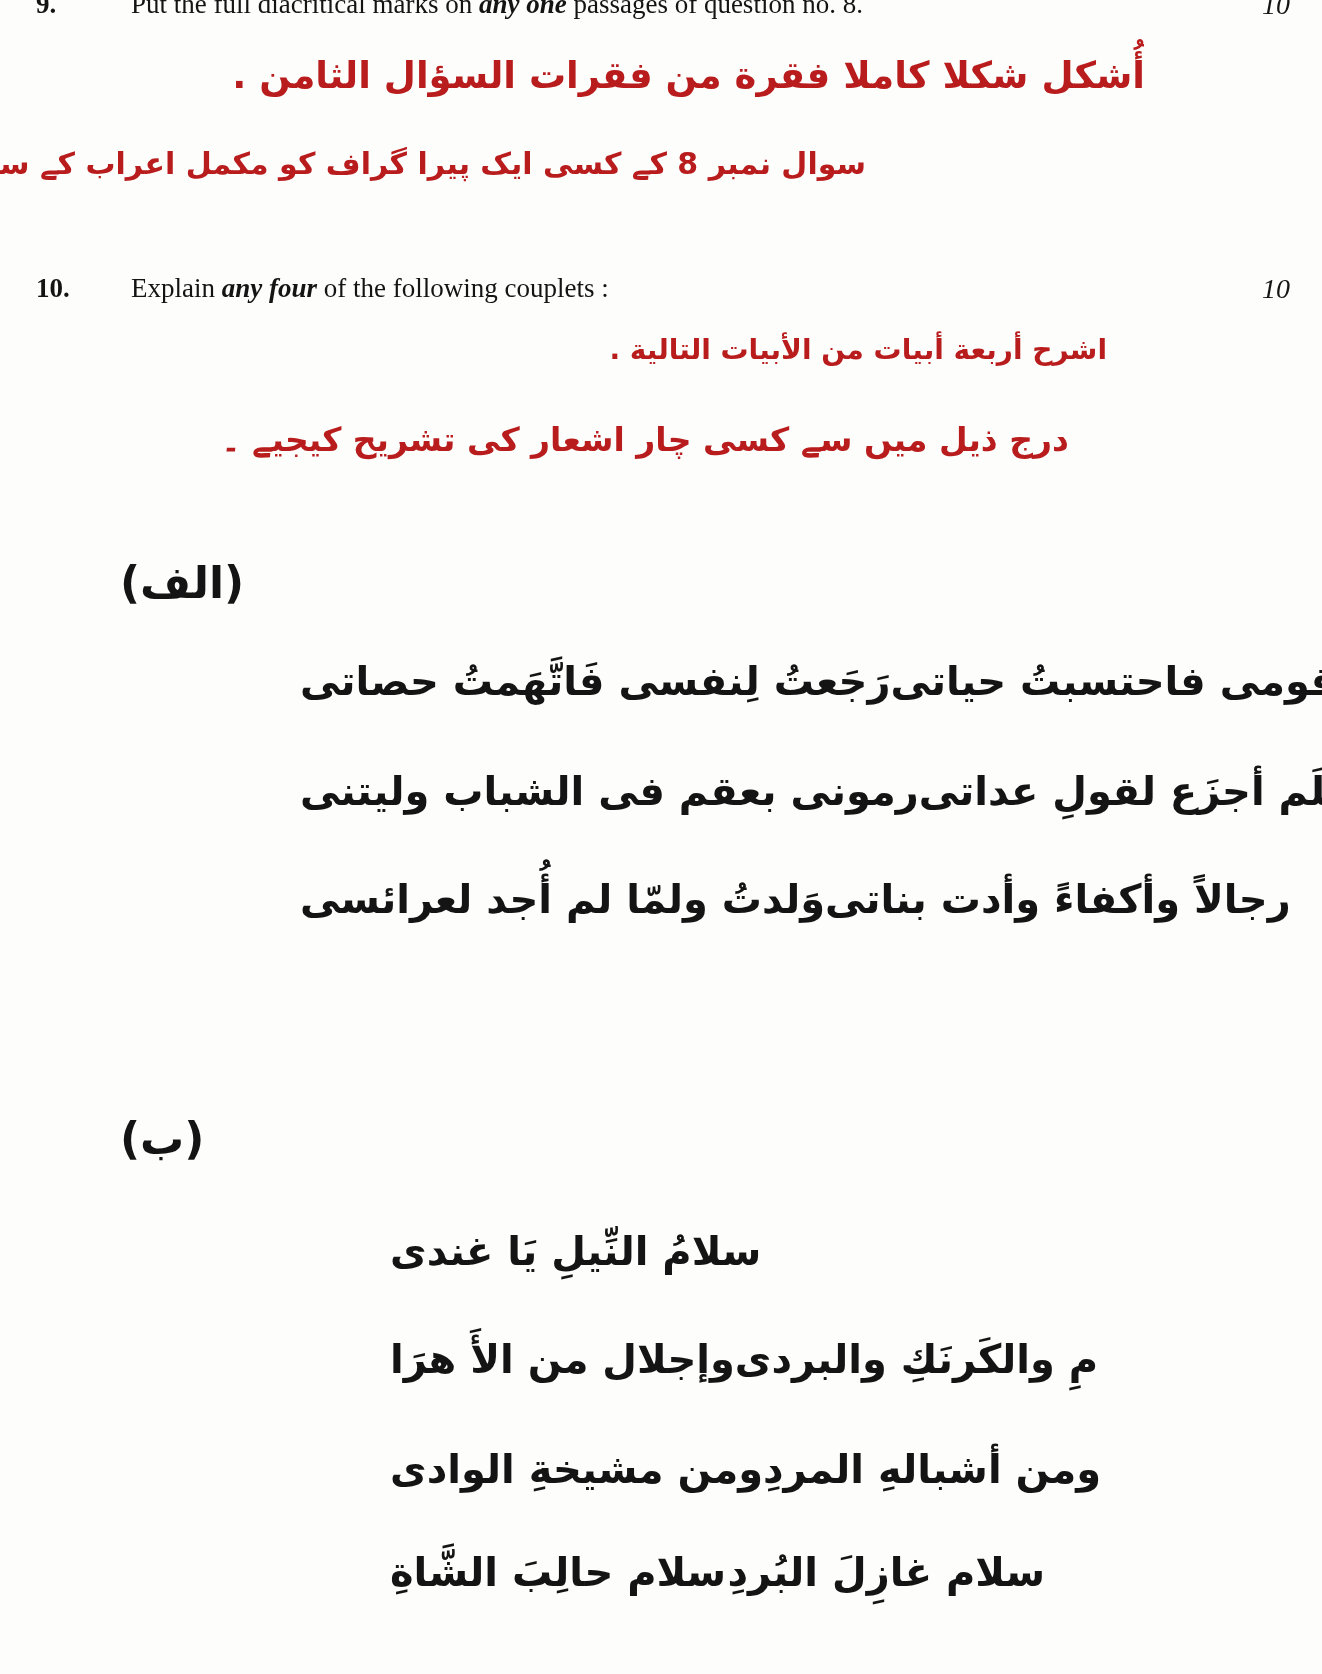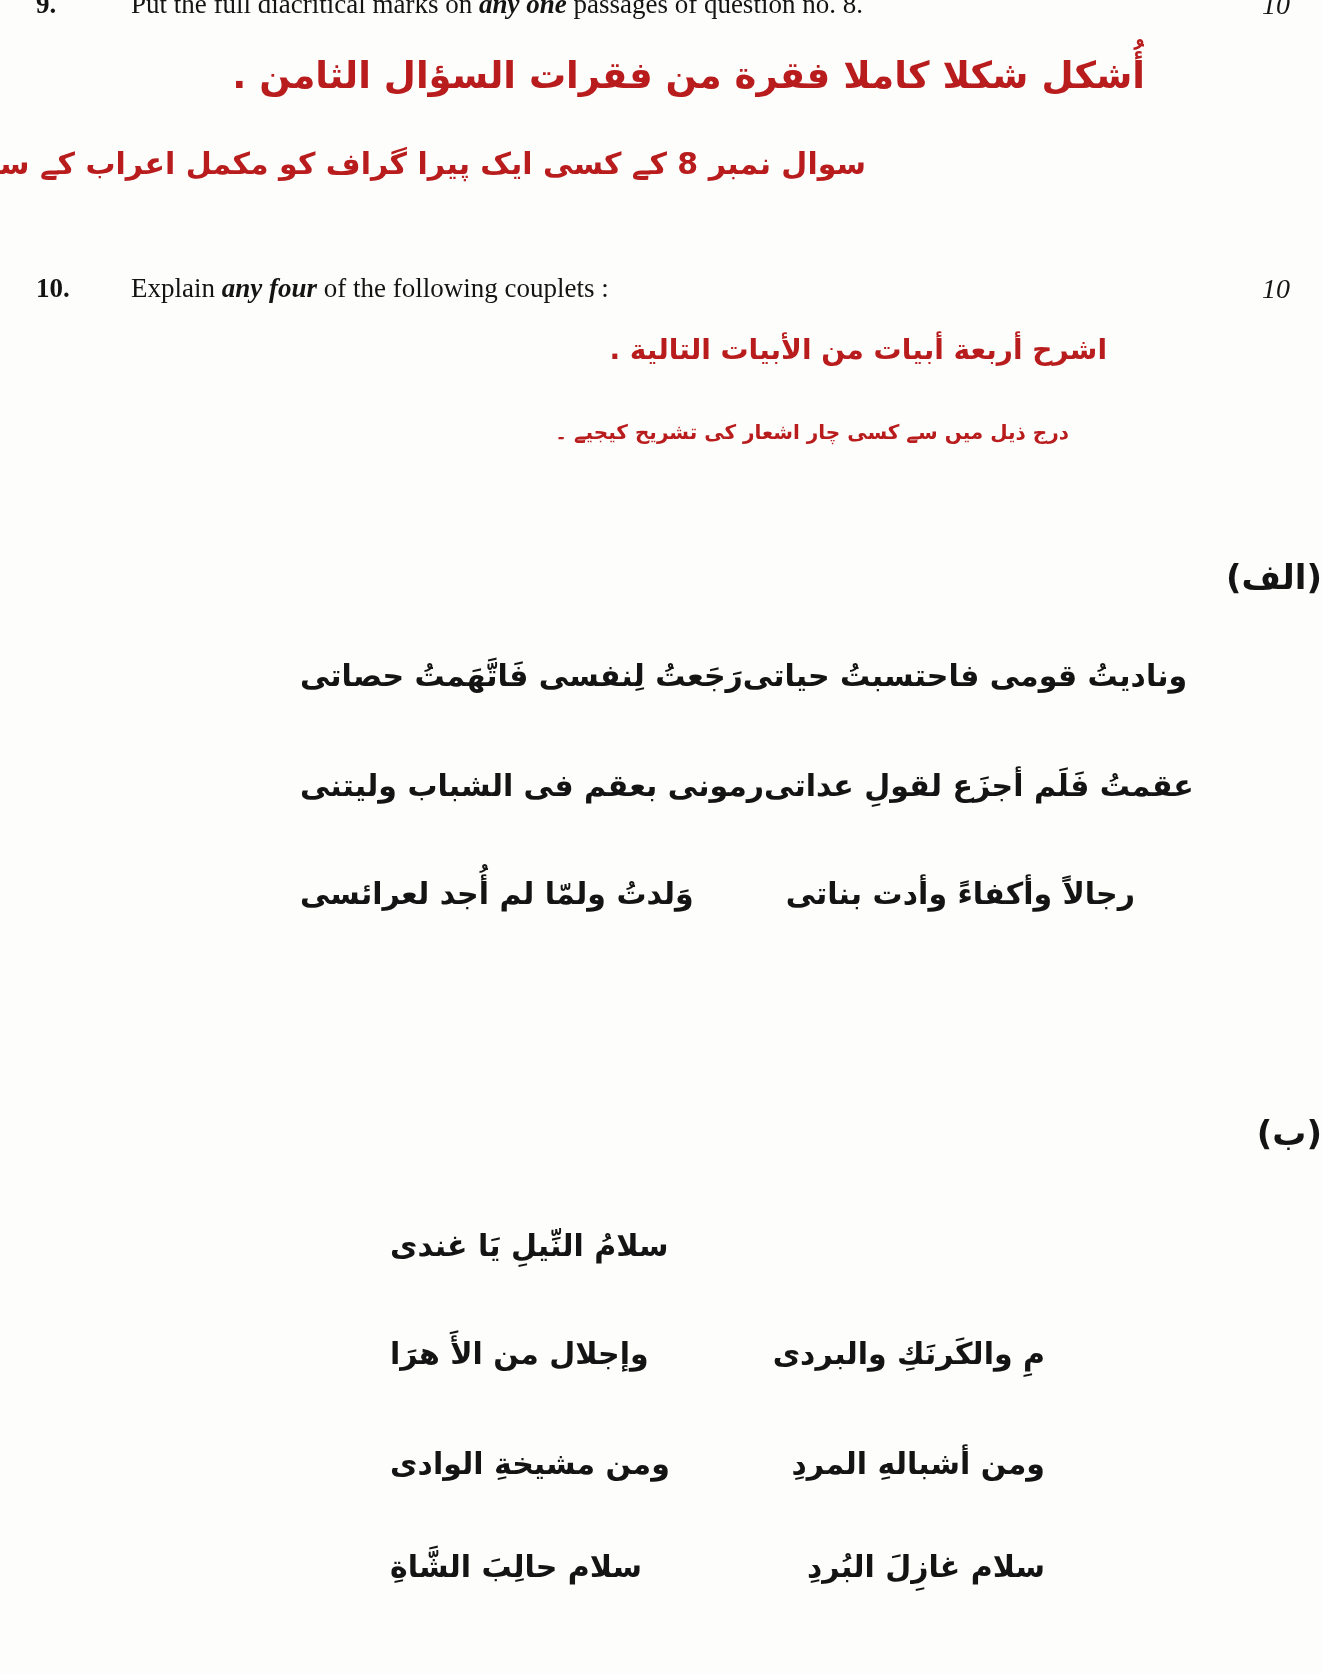--- a/index.html
+++ b/index.html
@@ -23,41 +23,41 @@
     position:absolute;
     direction:rtl;
     font-family:"DejaVu Sans", sans-serif;
     font-weight:700;
     white-space:nowrap;
     color:#b91c1c;
   }
   .q9-arabic{top:54px;right:177px;font-size:37px;}
   .q9-urdu{top:146px;right:456px;font-size:30px;}
   .q10-arabic{top:333px;right:215px;font-size:28px;}
-  .q10-urdu{top:420px;right:253px;font-size:20px;}
+  .q10-urdu{top:420px;right:253px;font-size:33px;}
   .section-label{
     position:absolute;left:120px;right:0;
-    text-align:right;
+    text-align:left;
     direction:rtl;
     font-family:"DejaVu Sans", sans-serif;
     font-weight:700;
-    font-size:34px;
+    font-size:44px;
   }
   .label-alif{top:557px;}
   .label-ba{top:1113px;}
   
   .couplet{
     position:absolute;
     display:flex;
     flex-direction:row-reverse;
     justify-content:space-between;
     direction:rtl;
     font-family:"DejaVu Sans", sans-serif;
     font-weight:700;
-    font-size:30px;
+    font-size:40px;
     white-space:nowrap;
   }
   .secA{left:300px;width:835px;}
   .secB{left:390px;width:655px;}
   .a1{top:658px;}  .a2{top:768px;}  .a3{top:876px;}  .a4{top:986px;}
   .b1{top:1228px;} .b2{top:1336px;} .b3{top:1446px;} .b4{top:1549px;}
   .hemi{display:inline-block;}
 </style>
 </head>
 <body>

